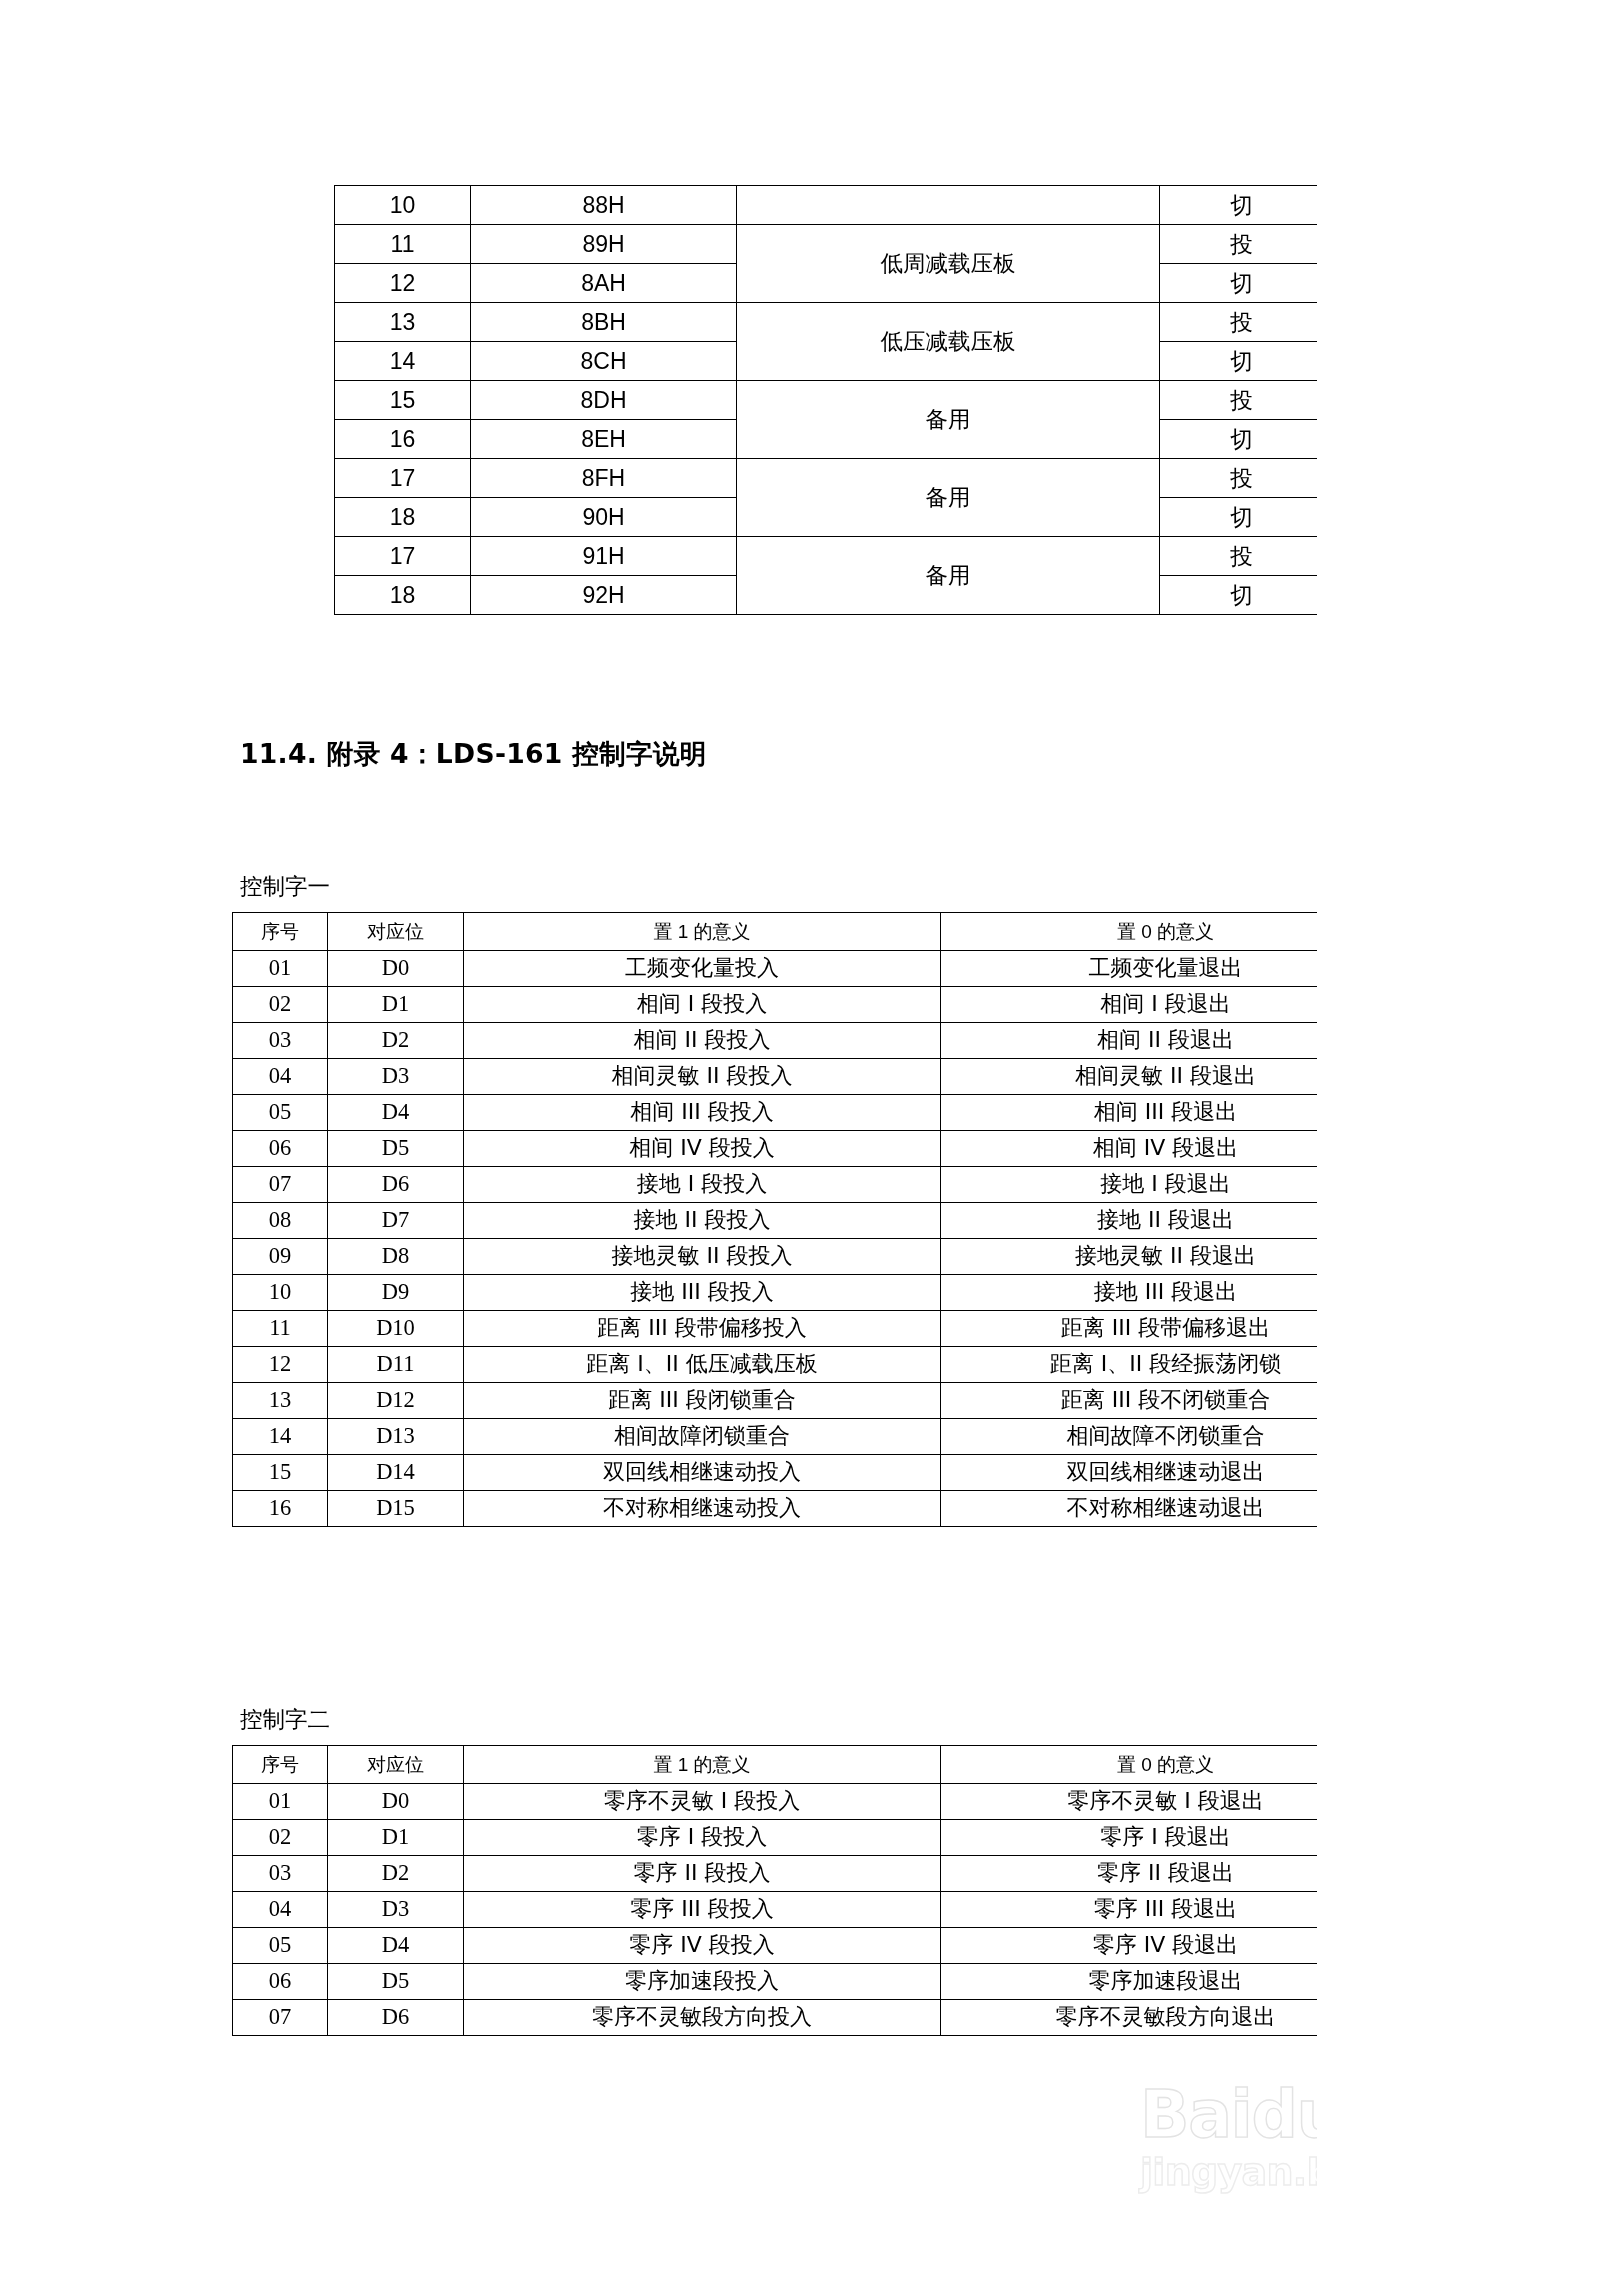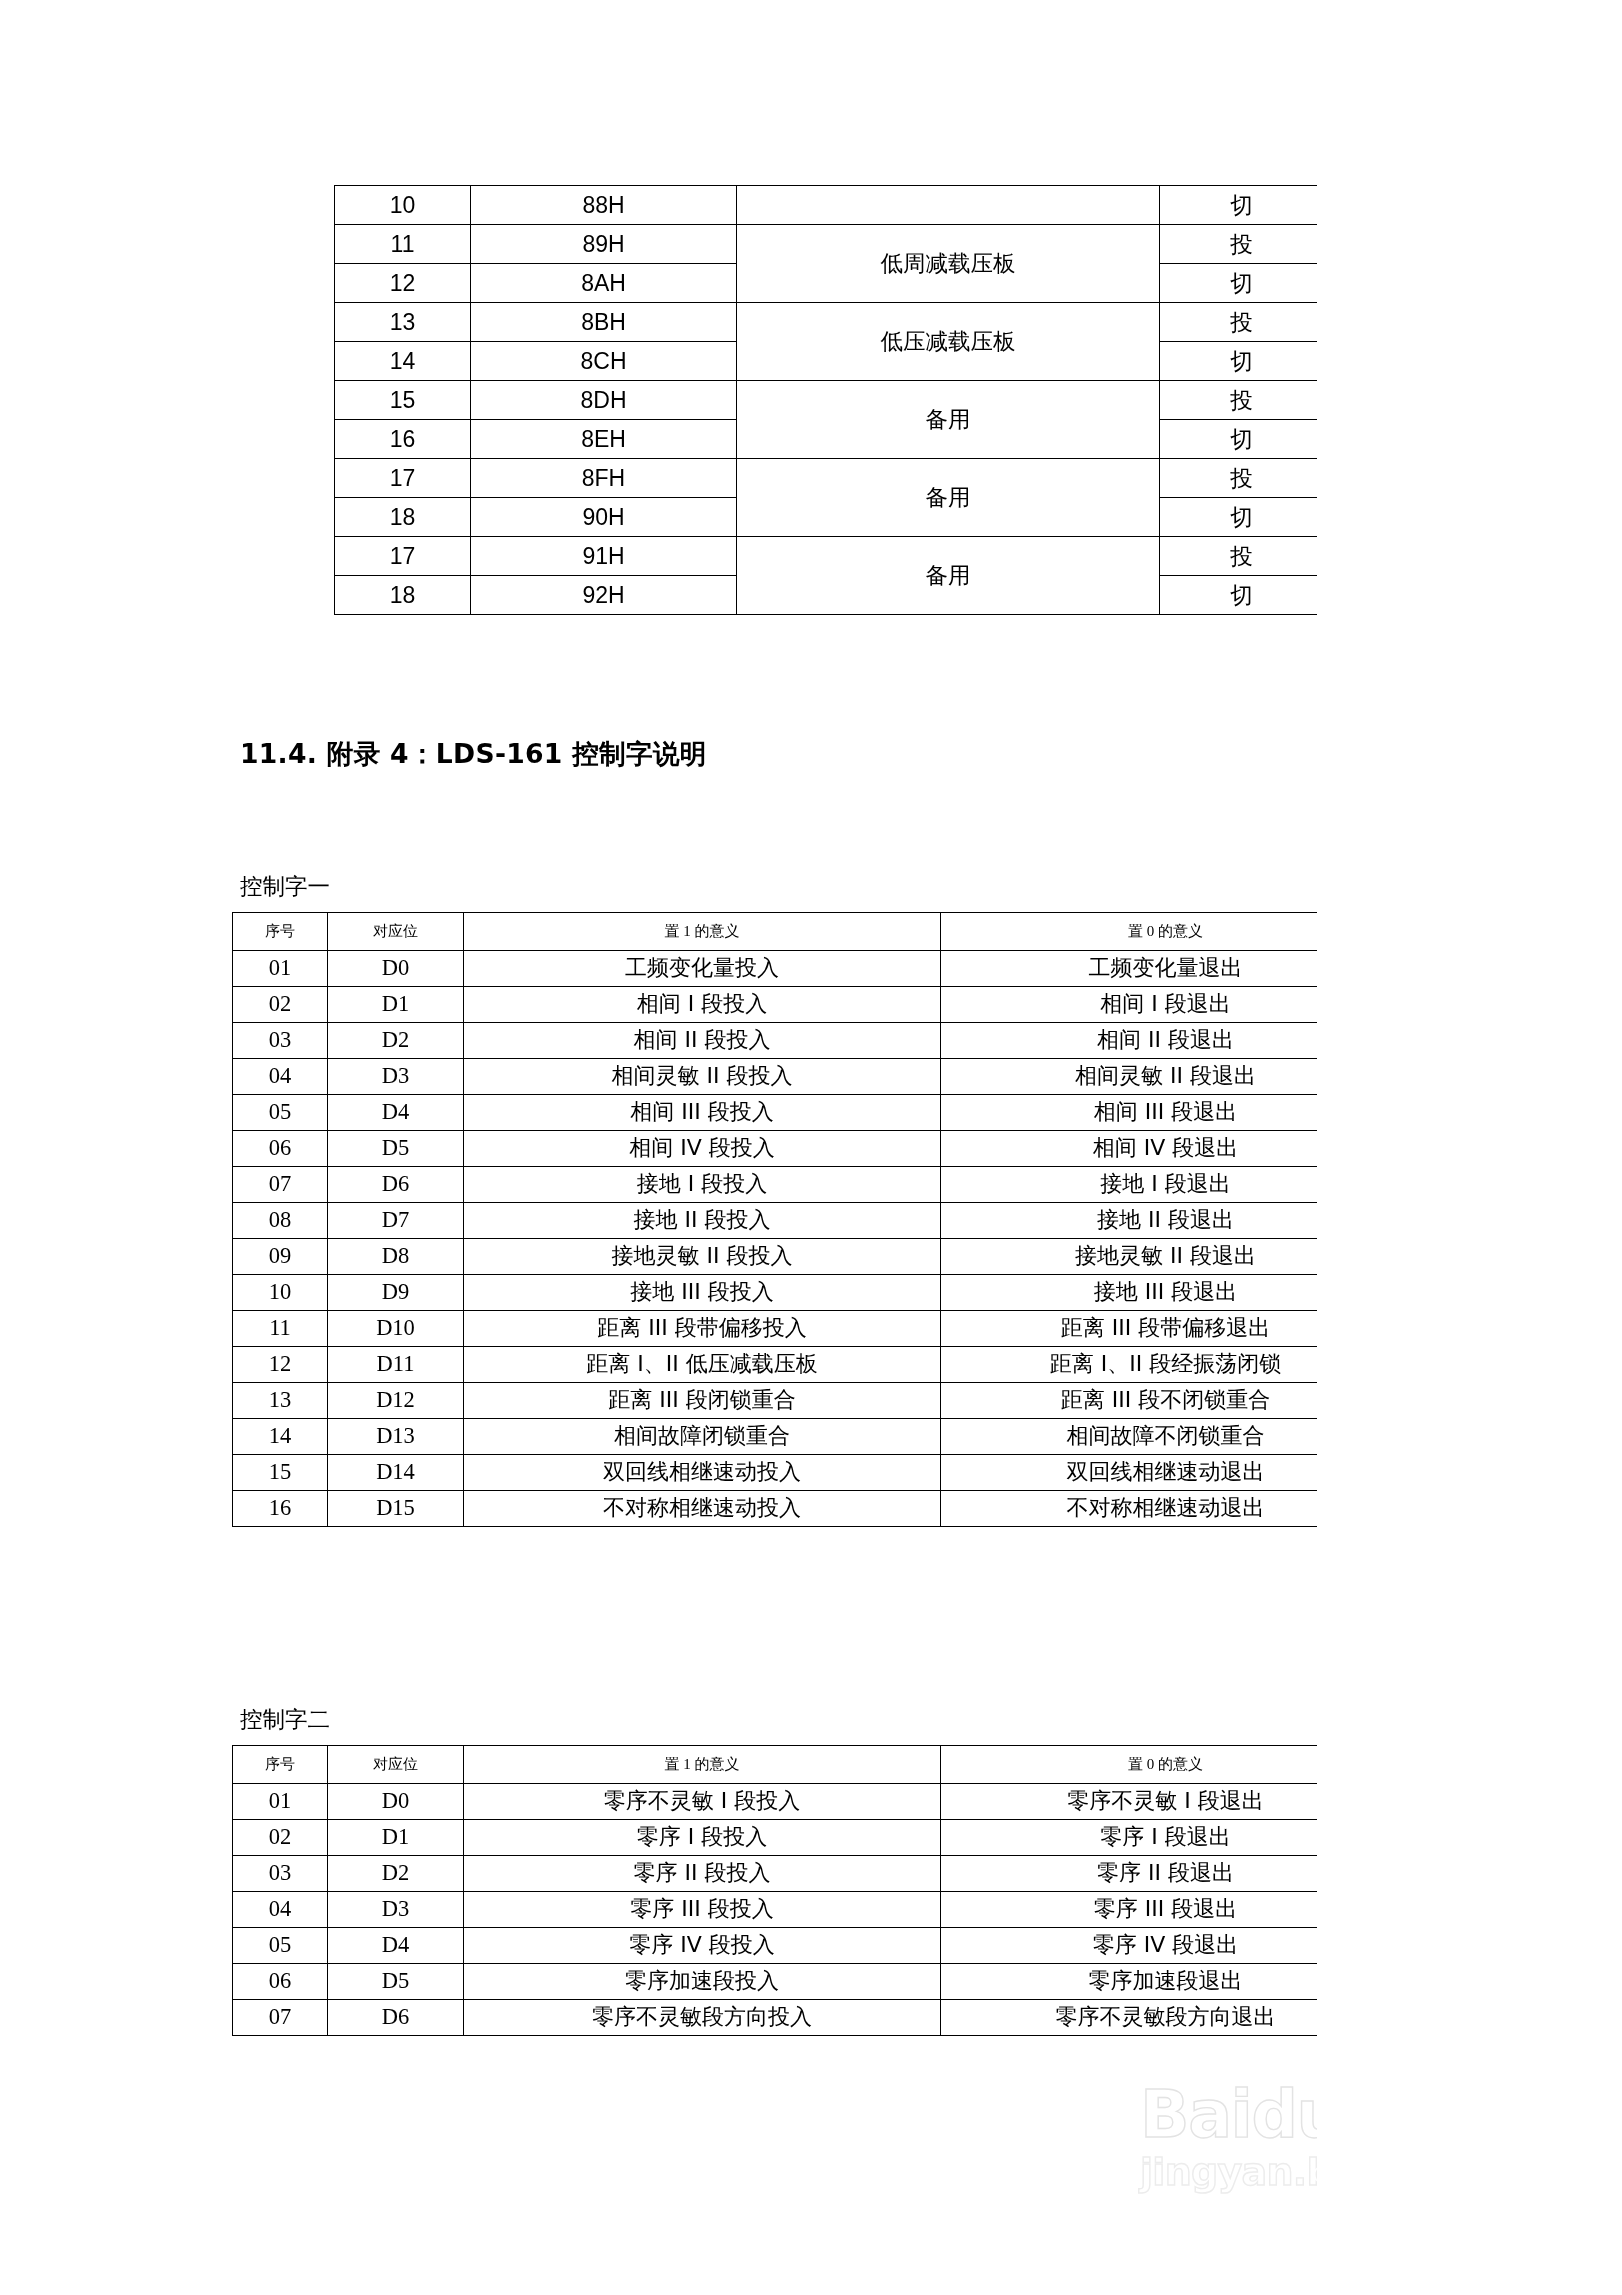--- a/index.html
+++ b/index.html
@@ -90,22 +90,22 @@
   .cw-wrap td.idx {
     font-family: "Liberation Serif", "DejaVu Serif", serif;
     font-size: 22.5px;
   }
   .cw-wrap td.bit {
     font-family: "Liberation Serif", "DejaVu Serif", serif;
     font-size: 22.5px;
   }
   .cw-wrap th {
     height: 37px;
-    font-size: 15px;
-    font-family: Liberation Serif, serif;
+    font-size: 19px;
+    font-family: Liberation Sans, sans-serif;
   }
 
   
   .page-number {
     position: absolute;
     left: 0;
     top: 2125px;
     width: 1623px;
     text-align: right;
     font-size: 21px;

